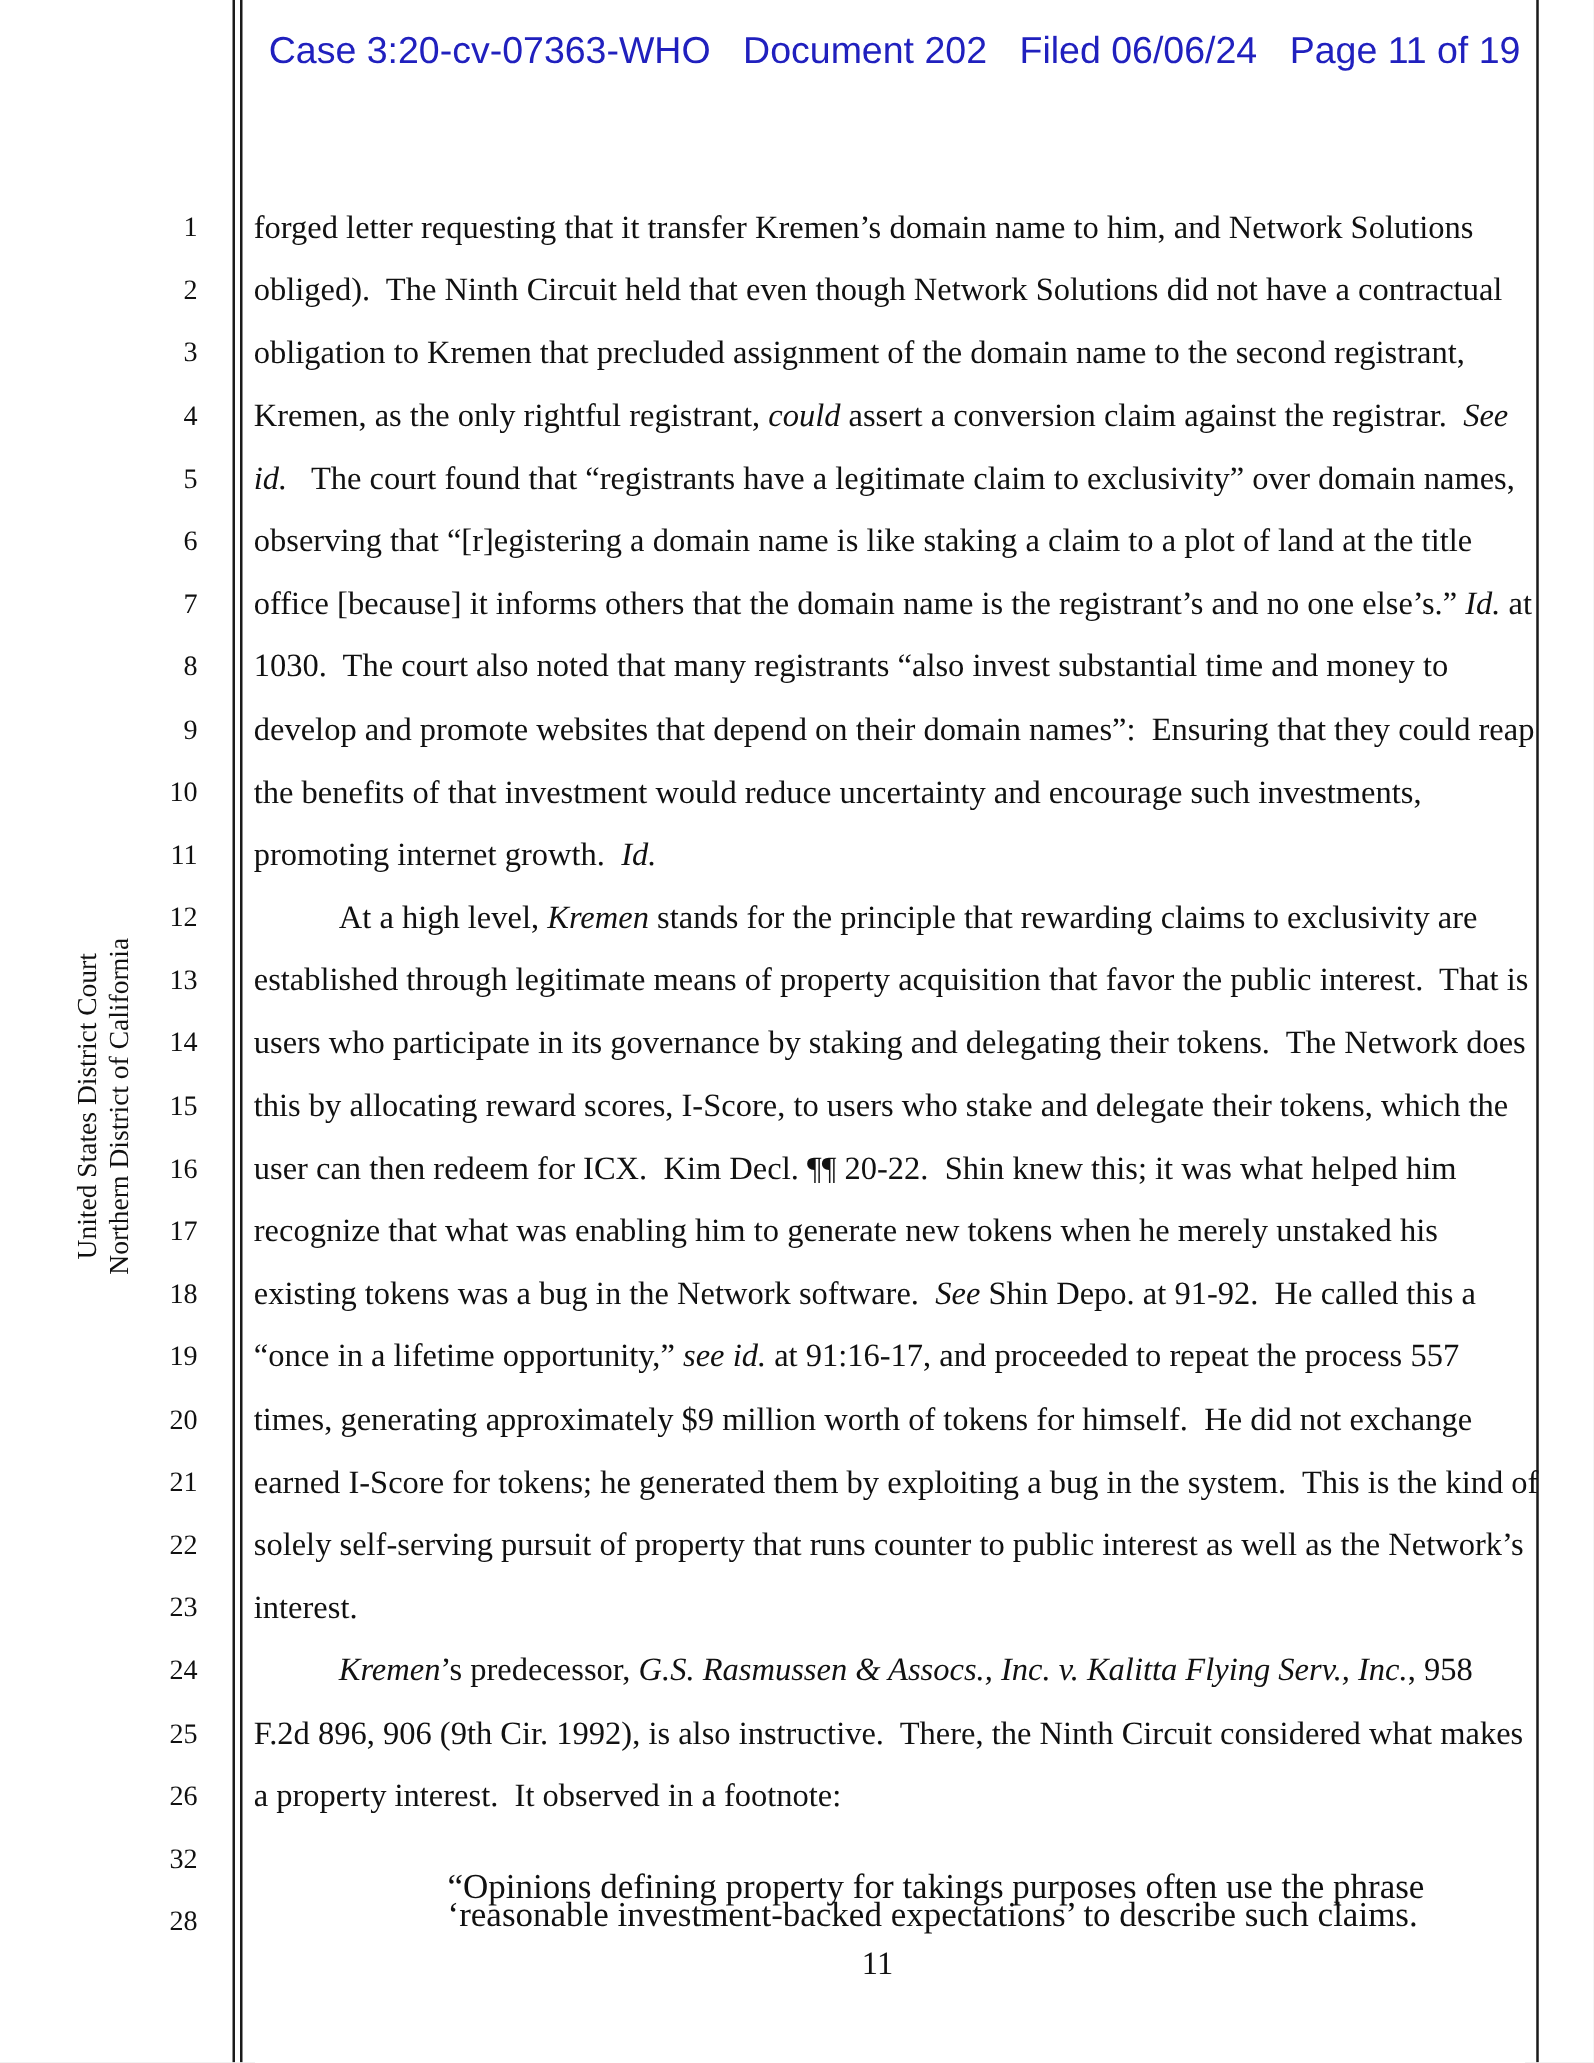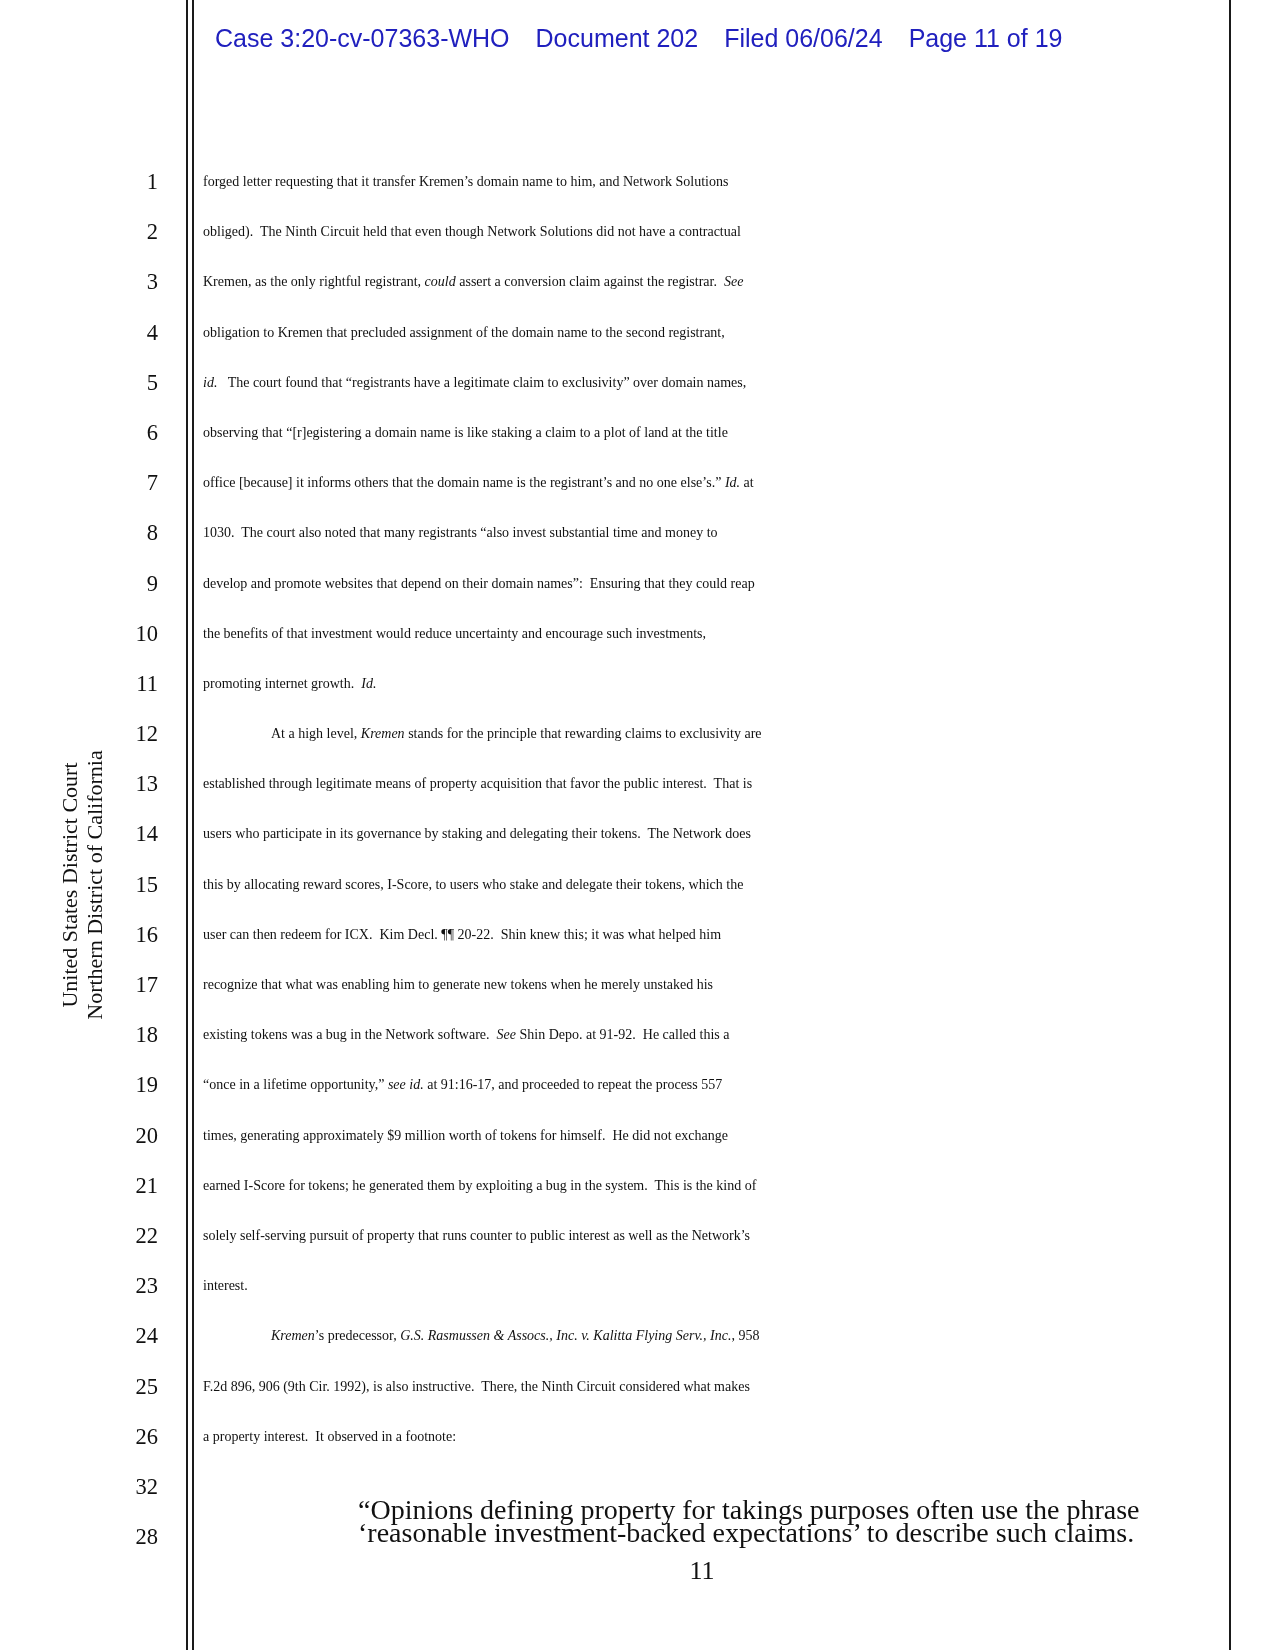--- a/index.html
+++ b/index.html
@@ -8,36 +8,36 @@
     background:#ffffff; color:#111111; overflow:hidden;
     font-family:"Liberation Serif", serif;
   }
   .vline { position:absolute; top:0; bottom:0; width:2px; background:#1a1a1a; }
   .vl-a { left:186px; }
   .vl-b { left:192px; }
   .vl-r { left:1229px; }
   .stamp {
     position:absolute; left:215px; top:24px;
     font-family:"Liberation Sans", sans-serif;
-    font-size:25px; display:flex; gap:26px; white-space:pre;
+    font-size:30px; display:flex; gap:26px; white-space:pre;
   }
   .sidebar {
     position:absolute; left:82px; top:885px;
     transform:translate(-50%,-50%) rotate(-90deg);
     text-align:center; font-size:22px; line-height:25px; white-space:nowrap;
     color:#111111;
   }
   .linenos {
     position:absolute; left:112px; top:157px; width:46px;
     text-align:right; font-size:22.5px;
   }
   .linenos div { height:50.2px; line-height:50.2px; }
   .bodytext {
     position:absolute; left:203px; top:157px; width:990px;
-    font-size:14px;
+    font-size:26px;
   }
   .bodytext .bline { height:50.2px; line-height:50.2px; white-space:pre; }
   .bodytext .bline.indent { text-indent:68px; }
   .bodytext em { font-style:italic; }
   .bq {
     position:absolute; left:358px; top:1498px;
     font-size:28px; line-height:23px; white-space:pre;
   }
   .pagenum {
     position:absolute; left:640px; top:1556px; width:124px;
@@ -92,22 +92,22 @@
       <div>24</div>
       <div>25</div>
       <div>26</div>
       <div>32</div>
       <div>28</div>
     </div>
 
   <div class="bodytext">
       <div class="bline"><span>forged letter requesting that it transfer Kremen’s domain name to him, and Network Solutions</span></div>
       <div class="bline"><span>obliged).  The Ninth Circuit held that even though Network Solutions did not have a contractual</span></div>
+      <div class="bline"><span>obligation to Kremen that precluded assignment of the domain name to the second registrant,</span></div>
       <div class="bline"><span>Kremen, as the only rightful registrant, </span><em>could</em><span> assert a conversion claim against the registrar.  </span><em>See</em></div>
-      <div class="bline"><span>obligation to Kremen that precluded assignment of the domain name to the second registrant,</span></div>
       <div class="bline"><em>id.</em><span>   The court found that “registrants have a legitimate claim to exclusivity” over domain names,</span></div>
       <div class="bline"><span>observing that “[r]egistering a domain name is like staking a claim to a plot of land at the title</span></div>
       <div class="bline"><span>office [because] it informs others that the domain name is the registrant’s and no one else’s.” </span><em>Id.</em><span> at</span></div>
       <div class="bline"><span>1030.  The court also noted that many registrants “also invest substantial time and money to</span></div>
       <div class="bline"><span>develop and promote websites that depend on their domain names”:  Ensuring that they could reap</span></div>
       <div class="bline"><span>the benefits of that investment would reduce uncertainty and encourage such investments,</span></div>
       <div class="bline"><span>promoting internet growth.  </span><em>Id.</em></div>
       <div class="bline indent"><span>At a high level, </span><em>Kremen</em><span> stands for the principle that rewarding claims to exclusivity are</span></div>
       <div class="bline"><span>established through legitimate means of property acquisition that favor the public interest.  That is</span></div>
       <div class="bline"><span>users who participate in its governance by staking and delegating their tokens.  The Network does</span></div>

